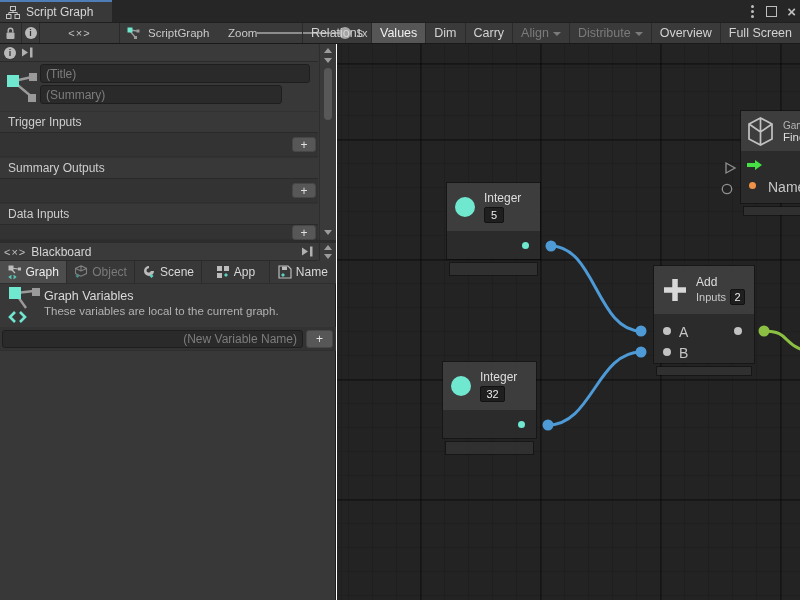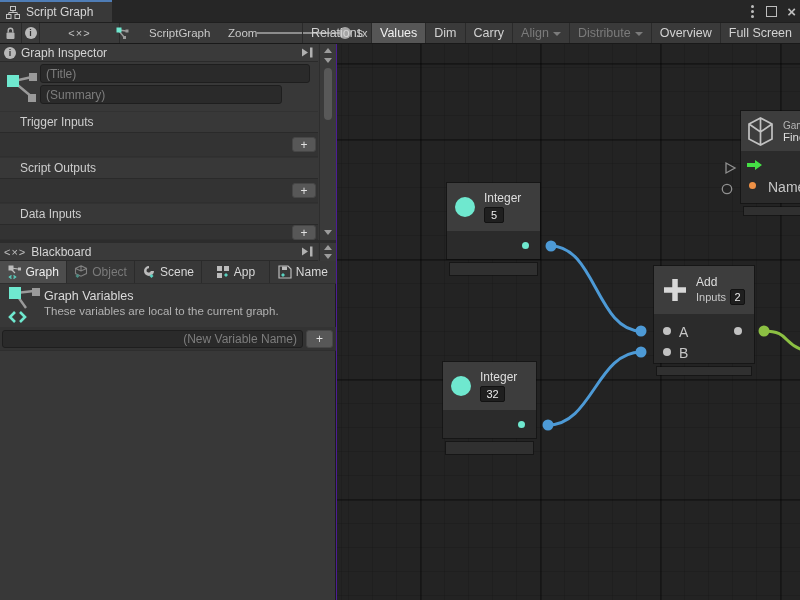--- a/index.html
+++ b/index.html
@@ -1,38 +1,38 @@
 <!DOCTYPE html>
 <html><head>
 <meta charset="utf-8">
 <style>
   * { margin:0; padding:0; box-sizing:border-box; }
   html,body { width:800px; height:600px; background:#232323; font-family:"Liberation Sans","DejaVu Sans",sans-serif; }
-  #app { position:relative; width:800px; height:600px; overflow:hidden; background:#4c1d95; user-select:none; }
+  #app { position:relative; width:800px; height:600px; overflow:hidden; background:#ffffff; user-select:none; }
 
   
   .tabbar { position:absolute; left:0; top:0; width:800px; height:22px; background:#262626; }
   .wintab { position:absolute; left:0; top:0; width:112px; height:22px; background:#393939;
             border-top:2px solid #4f7db6; display:flex; align-items:center; gap:6px; padding-left:6px; }
   .wintab-label { font-size:12px; color:#d6d6d6; white-space:nowrap; }
   .winctrls { position:absolute; right:4px; top:0; height:22px; display:flex; align-items:center; gap:10px; }
   .kebab { display:flex; flex-direction:column; gap:2px; padding:2px; }
   .kebab i { width:3px; height:3px; border-radius:50%; background:#bdbdbd; }
   .maxbox { width:11px; height:11px; border:1.5px solid #bdbdbd; }
   .closex { color:#bdbdbd; font-size:15px; line-height:15px; font-weight:bold; }
 
   
   .toolbar { position:absolute; left:0; top:22px; width:800px; height:22px; background:#3a3a3a;
              border-top:1px solid #1f1f1f; border-bottom:1px solid #191919; }
   .tseg { position:absolute; top:0; height:20px; border-right:1px solid #2a2a2a;
           display:flex; align-items:center; justify-content:center; }
   .seg-lock { left:0; width:22px; }
   .seg-info { left:22px; width:18px; }
   .seg-vars { left:40px; width:80px; font-size:11px; color:#b5b5b5; letter-spacing:1px; }
-  .crumb { position:absolute; left:116px; top:0; height:20px; display:flex; align-items:center; gap:20px; }
+  .crumb { position:absolute; left:127px; top:0; height:20px; display:flex; align-items:center; gap:8px; }
   .crumb-label { font-size:11.5px; color:#c9c9c9; }
   .zoomlbl { position:absolute; left:228px; top:0; height:20px; display:flex; align-items:center; font-size:11.5px; color:#c9c9c9; }
   .slider { position:absolute; left:257px; top:0; width:94px; height:20px; }
   .slider .track { position:absolute; left:0; right:10px; top:9px; height:2px; background:#8d8d8d; }
   .slider .knob { position:absolute; right:0; top:4px; width:12px; height:12px; border-radius:50%; background:#a5a5a5; }
   .zoomval { position:absolute; left:356px; top:0; height:20px; display:flex; align-items:center; font-size:11px; color:#c9c9c9; }
   .tbuttons { position:absolute; right:0; top:0; height:20px; display:flex;padding-left:24px; }
   .tbtn { height:20px; display:flex; align-items:center; gap:4px; padding:0 8px;
           border-left:1px solid #2a2a2a; font-size:12.5px; color:#d2d2d2; white-space:nowrap; }
   .tbtn.active { background:#565656; color:#f0f0f0; }
@@ -46,21 +46,21 @@
                 border-bottom:1px solid #2a2a2a; display:flex; align-items:center; gap:5px; padding:0 4px; }
   .sec-title { font-size:12px; color:#d4d4d4; flex:1; }
   .infodot { width:12px; height:12px; border-radius:50%; background:#b9b9b9; color:#333;
              font-size:9px; font-weight:bold; display:flex; align-items:center; justify-content:center; }
 
   .field { position:absolute; height:19px; background:#2a2a2a; border:1px solid #1e1e1e; border-radius:3px;
            color:#cfcfcf; font-size:12px; padding:0 5px; font-family:inherit; outline:none; }
   .field::placeholder { color:#7d7d7d; }
 
   .subsec-label { position:absolute; left:0; width:318px; height:21px; display:flex; align-items:center;
-                  padding-left:20px; font-size:12px; color:#cecece; border-top:1px solid #323232; }
+                  padding-left:8px; font-size:12px; color:#cecece; border-top:1px solid #323232; }
   .subsec-row { position:absolute; left:0; width:318px; background:#333333;
                 border-top:1px solid #2a2a2a; border-bottom:1px solid #2f2f2f; }
   .plusbtn { position:absolute; width:24px; height:15px; background:#575757; border:1px solid #464646; border-radius:3px;
              color:#e2e2e2; font-size:12px; line-height:12px; display:flex; align-items:center; justify-content:center; }
 
   .scrollcol { position:absolute; left:319px; top:0; width:17px; height:196px; background:#3a3a3a; border-left:1px solid #2e2e2e; }
   .arrow-up { width:0; height:0; border-left:4px solid transparent; border-right:4px solid transparent; border-bottom:5px solid #9c9c9c; }
   .arrow-dn { width:0; height:0; border-left:4px solid transparent; border-right:4px solid transparent; border-top:5px solid #9c9c9c; }
   .sbtn { position:absolute; left:2px; width:12px; height:9px; display:flex; align-items:center; justify-content:center; }
   .thumb { position:absolute; left:4px; width:8px; border-radius:4px; background:#585858; }
@@ -186,41 +186,40 @@
       <div class="tbtn">
           <span>Full Screen</span>
         </div>
     </div>
   </div>
 
   <div class="panel">
 
     <div class="sec-header" style="top:0;">
       <span class="infodot">i</span>
-      <span class="sec-title">Graph Inspector</span>
       <svg width="13" height="11" viewBox="0 0 13 11">
         <path d="M1 1.5 L7 5.5 L1 9.5 Z" fill="#b0b0b0"></path>
         <rect x="9" y="0.5" width="2.5" height="10" fill="#b0b0b0"></rect>
       </svg>
     </div>
 
     <svg style="position:absolute;left:6px;top:22px;" width="32" height="40" viewBox="0 0 32 40">
       <path d="M8 15 L26 11 M8 16 L26 31" stroke="#9a9a9a" stroke-width="2.4"></path>
       <rect x="1" y="9" width="12" height="12" fill="#6fe8cf"></rect>
       <rect x="23" y="7" width="8" height="8" fill="#9a9a9a"></rect>
       <rect x="22" y="28" width="8" height="8" fill="#9a9a9a"></rect>
     </svg>
     <input class="field" style="left: 40px; top: 20px; width: 270px;" placeholder="(Title)">
     <input class="field" style="left: 40px; top: 41px; width: 242px;" placeholder="(Summary)">
 
     <div class="subsec-label" style="top:67px;">Trigger Inputs</div>
     <div class="subsec-row" style="top:88px; height:25px;"></div>
     <div class="plusbtn" style="left:292px; top:93px;">+</div>
 
-    <div class="subsec-label" style="top:113px;">Script Outputs</div>
+    <div class="subsec-label" style="top:113px;">Summary Outputs</div>
     <div class="subsec-row" style="top:134px; height:25px;"></div>
     <div class="plusbtn" style="left:292px; top:139px;">+</div>
 
     <div class="subsec-label" style="top:159px;">Data Inputs</div>
     <div class="subsec-row" style="top:180px; height:16px;"></div>
     <div class="plusbtn" style="left:292px; top:181px;">+</div>
 
     <div class="scrollcol">
       <div class="sbtn" style="top:2px;">
           <span class="arrow-up"></span>

